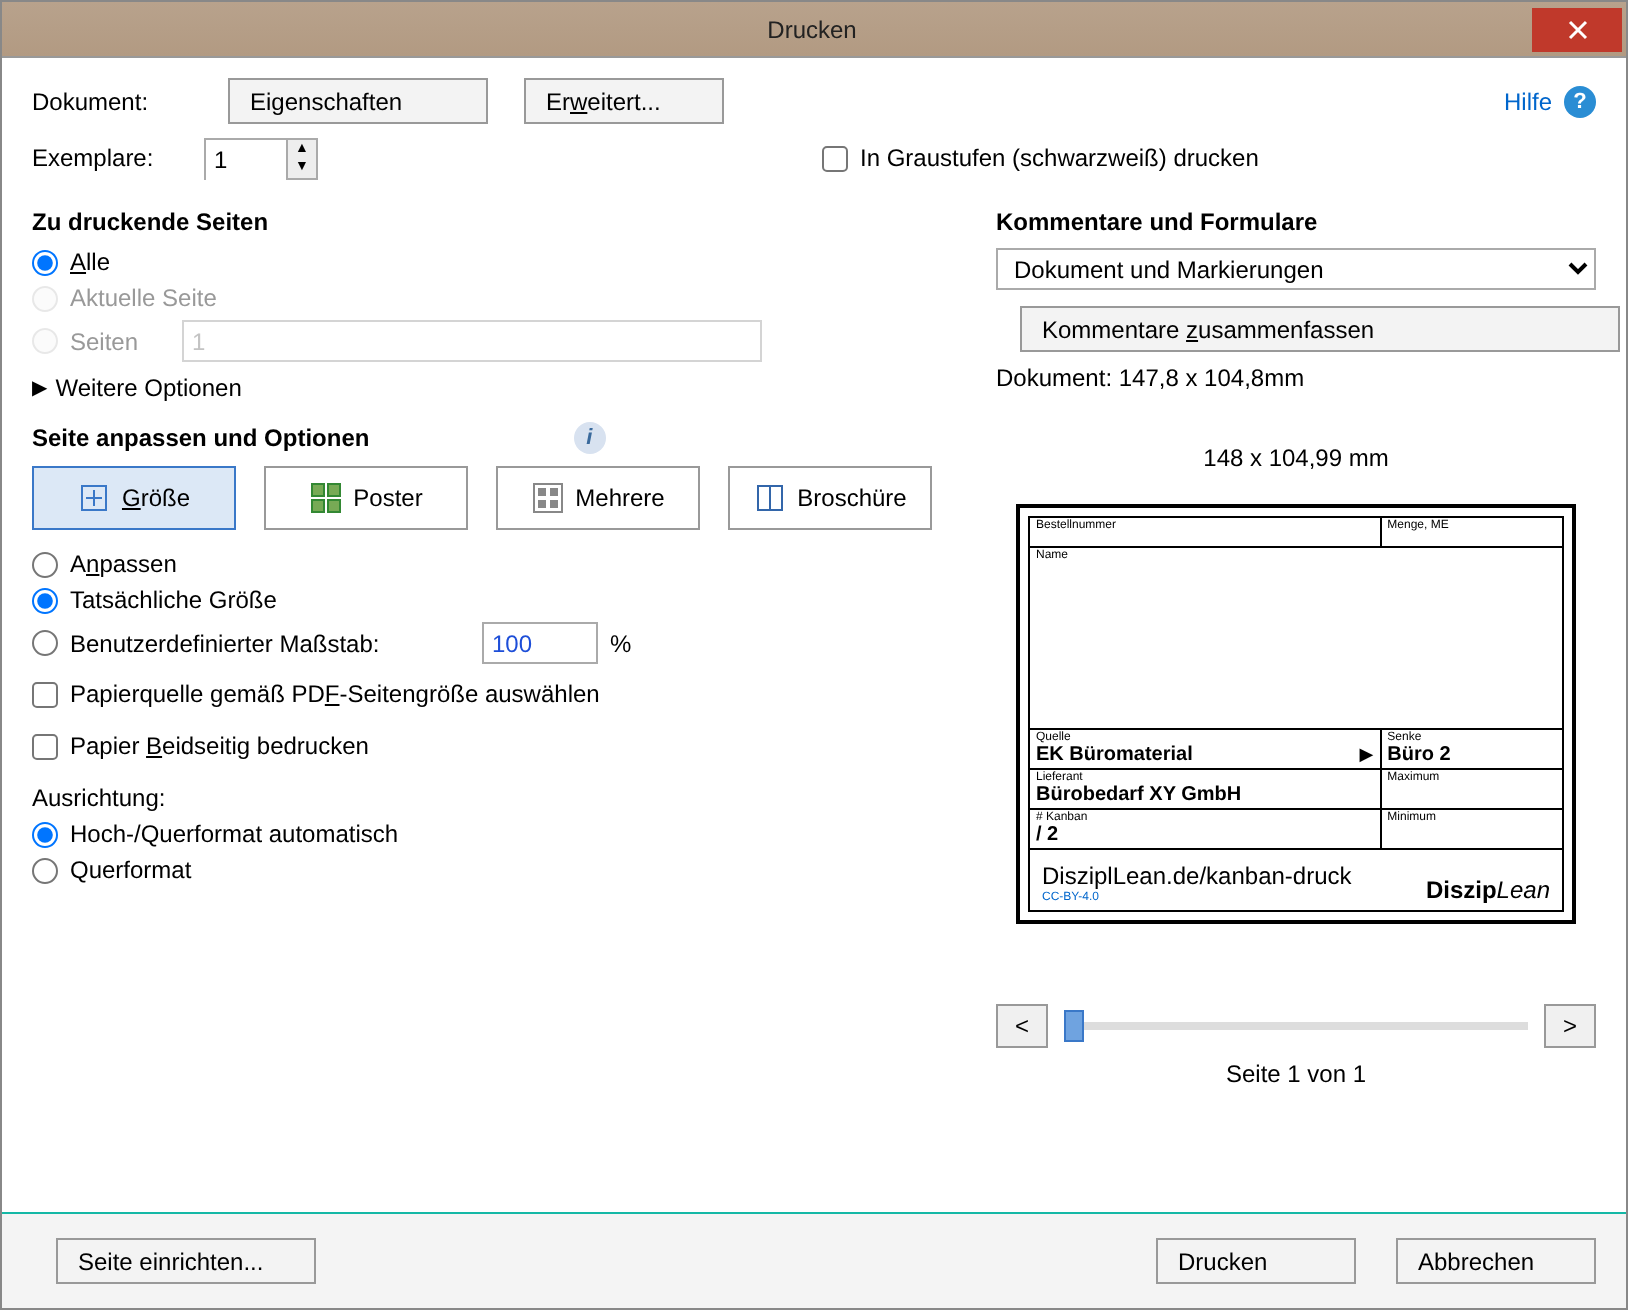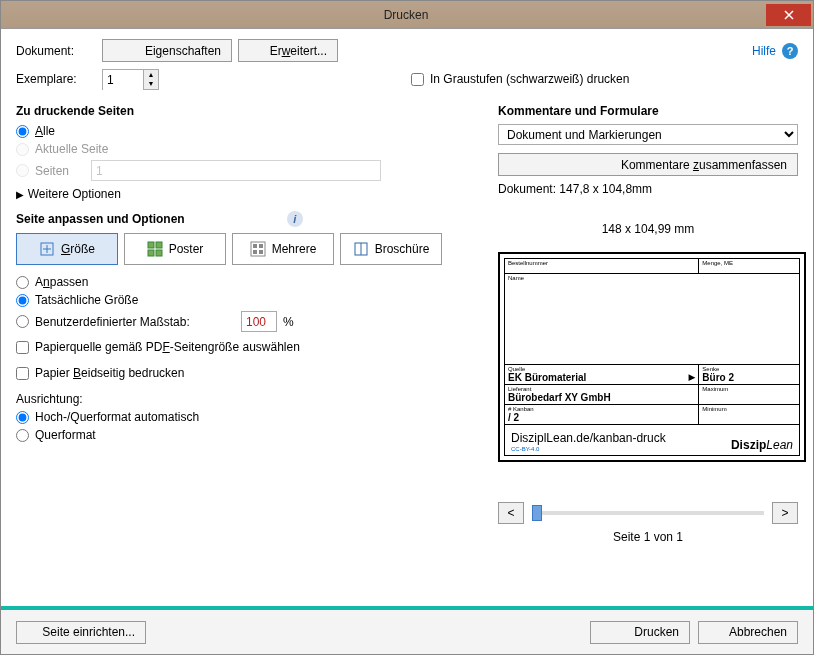--- a/index.html
+++ b/index.html
@@ -7,55 +7,55 @@
   .window { width:814px; height:655px; border:1px solid #888; background:#fff; position:relative; }
   .titlebar { height:28px; background:linear-gradient(#b8a28c,#b29a82); display:flex; align-items:center; justify-content: space-between;border-bottom:1px solid #999; }
   .titlebar .title { flex:1; text-align:center; color:#222; }
   .closebtn { width:45px; height:22px; background:#c0392b; color:#fff; display:flex;align-items:center;justify-content:center; margin-right:2px; }
   .closebtn svg{width:10px;height:10px;}
   .content { padding:10px 15px; position:relative; height:calc(100% - 28px - 48px); }
   .row { display:flex; align-items:center; margin-bottom:6px; gap:6px;}
   .label { width:80px; }
   select, input[type=text] { border:1px solid #aaa; padding:2px 4px; background:#fff; height:21px;}
   select.printer { width:300px; }
-  .btn { background:#f3f3f3; border:1px solid #999; padding:3px 10px; height:23px; display:inline-flex;align-items:center;justify-content:flex-end; cursor:default;}
+  .btn { background:#f3f3f3; border:1px solid #999; padding:3px 10px; height:23px; display:inline-flex;align-items:center;justify-content:flex-start; cursor:default;margin-left:12px;}
   .link { color:#0066cc; text-decoration:none; }
   .help-icon { width:16px;height:16px;border-radius:50%;background:#2a8dd4;color:#fff;display:inline-flex;align-items:center;justify-content:center;font-weight:bold;font-size:11px;}
   .section-title { font-weight:bold; margin:8px 0 6px 0; }
   .radio-row, .check-row { display:flex; align-items:center; gap:6px; margin:4px 0;}
   .radio-row.disabled, .check-row.disabled { color:#999; }
   .radio-row.disabled input, .check-row.disabled input { opacity:0.5;}
   .spinner { display:inline-flex; border:1px solid #aaa;height:21px;}
   .spinner input{border:none;width:40px;padding:0 4px;}
   .spinner .spins{display:flex;flex-direction:column;border-left:1px solid #aaa;}
   .spinner .spins div{width:14px;height:10px;display:flex;align-items:center;justify-content:center;font-size:7px;line-height:1;background:#eee;}
   .left-col { width:450px; float:left;}
   .right-col { width:300px; float:right; }
   .clearfix::after{content:"";display:table;clear:both;}
-  .tab-btns { display:flex; gap:6px; margin:6px 0 10px 0;}
+  .tab-btns { display:flex; gap:6px; margin:6px 0 10px 0;justify-content:space-between;}
   .tab-btn { flex:0 0 102px; height:32px; border:1px solid #999; background:#fff; display:flex;align-items:center;justify-content:center; gap:6px;}
   .tab-btn.active { background:#dce8f6; border-color:#3a78c8;}
   .tab-icon{width:16px;height:16px;}
   .disclose { display:flex;align-items:center;gap:4px;margin:6px 0;}
   .disclose .tri{font-size:10px;}
   .preview-label{text-align:center;margin-bottom:16px;}
-  .preview-box{width:308px;height:210px;border:2px solid #000;margin:0 auto;background:#fff;position:relative;padding:4px;}
+  .preview-box{width:280px;height:210px;border:2px solid #000;margin:0 auto;background:#fff;position:relative;padding:4px;}
   .preview-inner{border:1px solid #000;height:100%;display:flex;flex-direction:column;}
   .prow{display:flex;border-bottom:1px solid #000;}
   .pcell{padding:1px 3px;font-size:8px;border-right:1px solid #000;flex:1;min-height:14px;}
   .pcell:last-child{border-right:none;}
   .pcell .lbl{font-size:6px;}
   .pcell .val{font-size:10px;font-weight:bold;}
   .slider-row{display:flex;align-items:center;gap:8px;margin-top:40px;}
   .navbtn{width:26px;height:22px;border:1px solid #999;display:flex;align-items:center;justify-content:center;background:#f0f0f0;}
   .slider{flex:1;height:4px;background:#ddd;position:relative;}
   .slider .thumb{width:10px;height:16px;background:#6fa3e0;position:absolute;top:-6px;left:0;border:1px solid #3a78c8;}
-  .footer{position:absolute;bottom:0;left:0;right:0;height:48px;background:#f4f4f4;border-top:4px solid #14b8a6;display:flex;align-items:center;padding:0 15px;}
+  .footer{position:absolute;bottom:0;left:0;right:0;height:48px;background:#f4f4f4;border-top:1px solid #14b8a6;display:flex;align-items:center;padding:0 15px;}
   .footer .spacer{flex:1;}
-  .scale-input{width:36px;background:#eee;color:#b91c1c;}
+  .scale-input{width:58px;background:#eee;color:#1d4ed8;}
   .pages-input{width:290px;background:#eee;color:#888;}
   input[type=radio],input[type=checkbox]{margin:0;}
   .und{text-decoration:underline;}
   .flex-sp{flex:1;}
   .info-icon{width:16px;height:16px;border-radius:50%;background:#d8e2f0;color:#3a6a9c;display:inline-flex;align-items:center;justify-content:center;font-style:italic;font-weight:bold;font-size:11px;}
   .triangle{font-size:9px;}
   .brand{position:absolute;bottom:3px;right:6px;font-size:9px;}
   .brand b{font-weight:bold;}
   .brand i{font-style:italic;}
   .cc{position:absolute;bottom:3px;left:6px;font-size:7px;}

